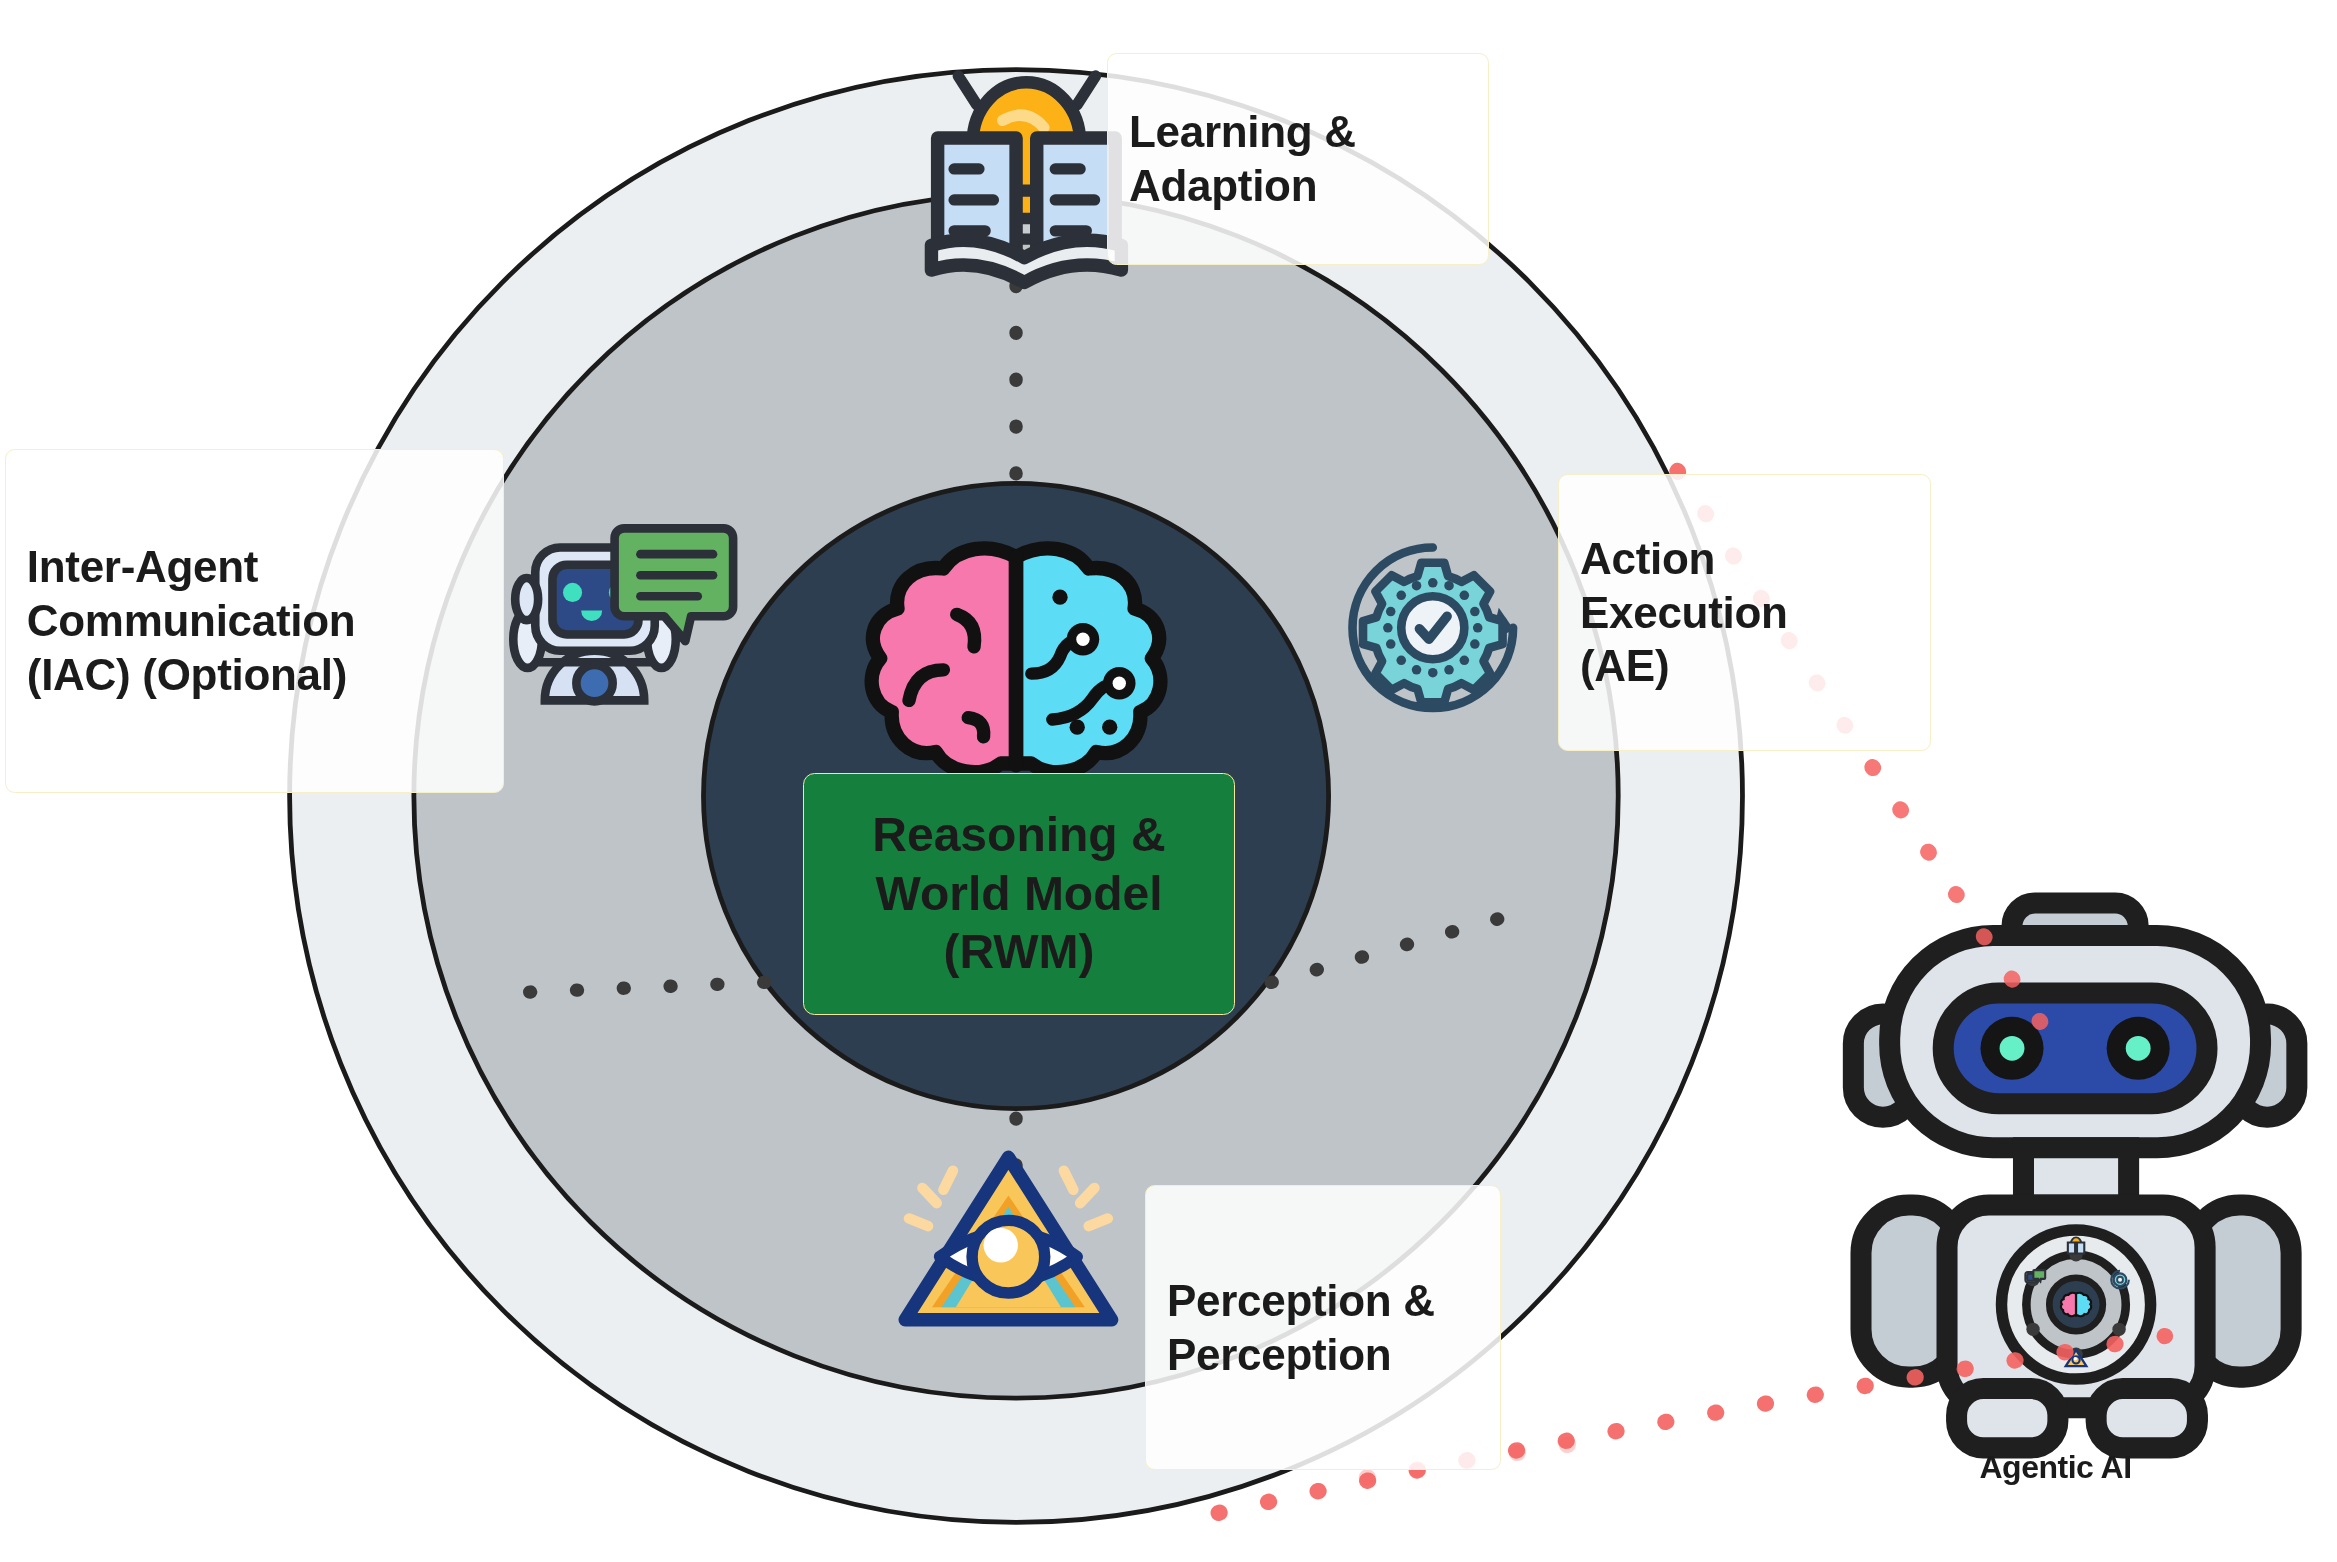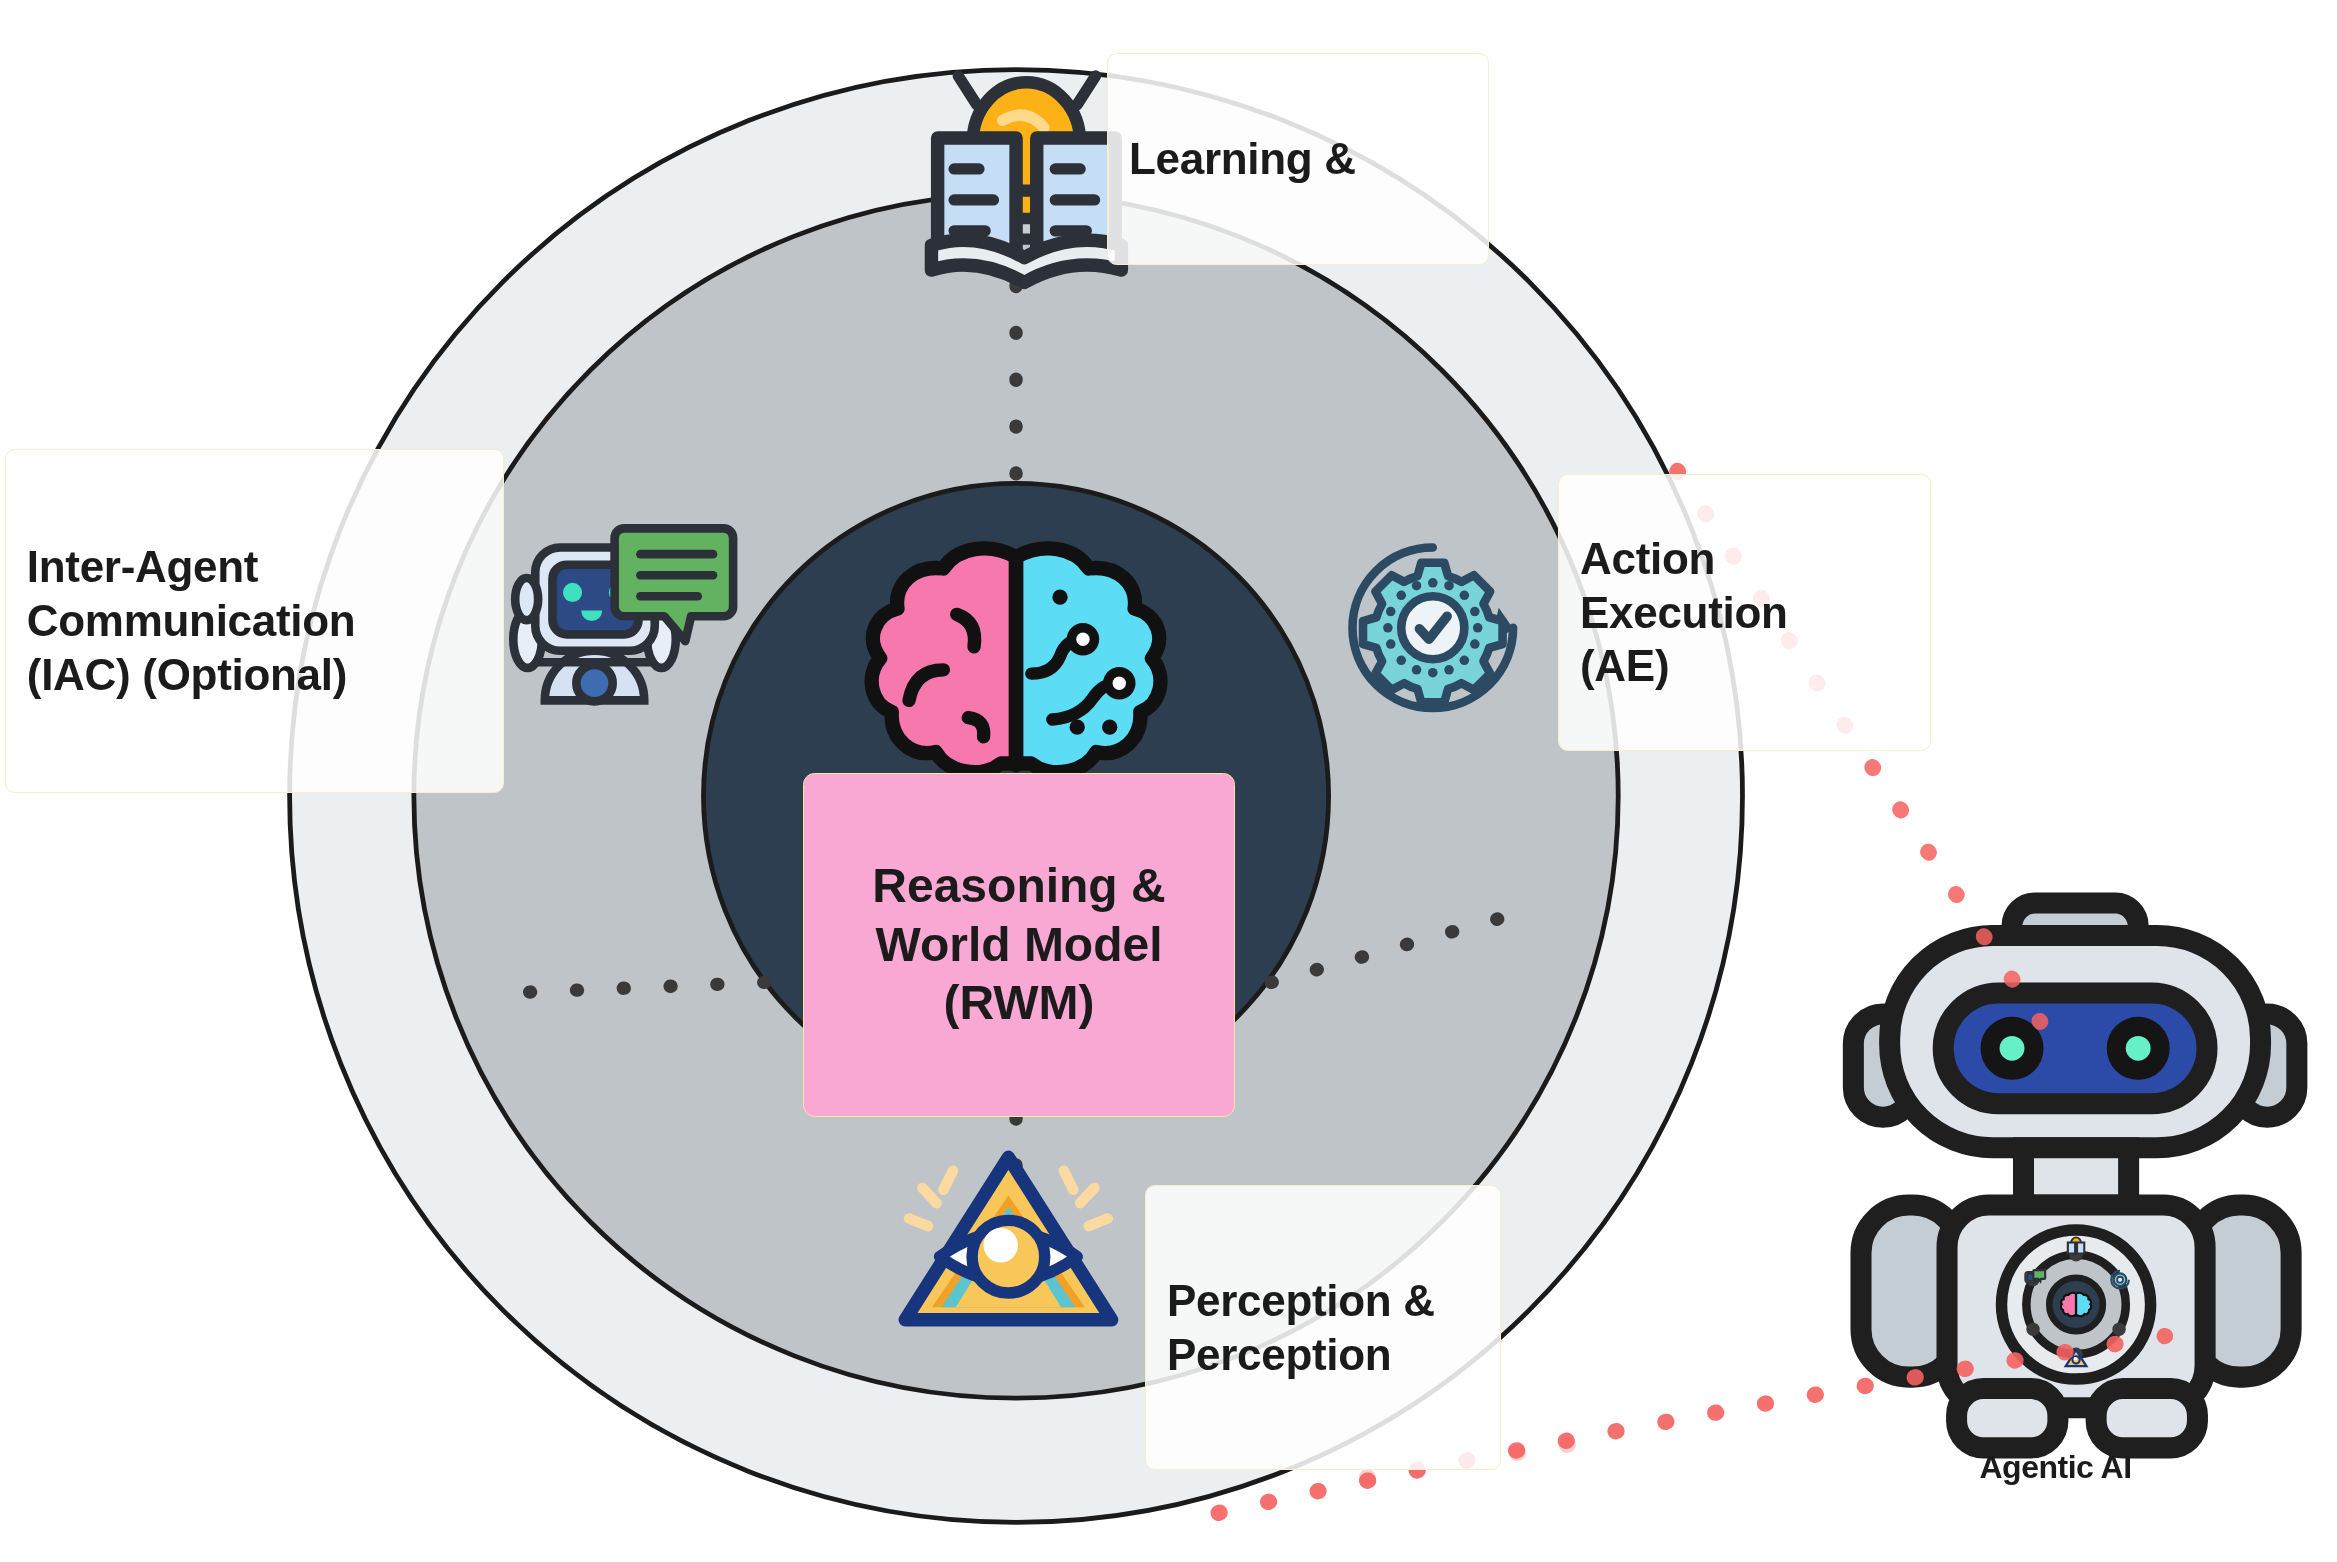--- a/index.html
+++ b/index.html
@@ -49,23 +49,23 @@
   #label-iac { left: 4.8px;    top: 413px;  width: 499px; height: 344px; }
   #label-ae  { left: 1558px; top: 438px;  width: 373px; height: 277px; }
   #label-pg  { left: 1145px; top: 1149px; width: 356px; height: 285px; }
 
   
   #label-rwm {
     position: absolute;
     left: 803px;
     top: 737px;
     width: 432px;
-    height: 344px;
+    height: 242px;
     box-sizing: border-box;
-    background: #f9a8d4;
+    background: #15803d;
     border: 1.9px solid #f4e89d;
     border-radius: 11.5px;
     color: #1b1b1b;
     font-weight: bold;
     font-size: 48px;
     line-height: 1.22;
     text-align: center;
     display: flex;
     flex-direction: column;
     justify-content: center;
@@ -316,20 +316,21 @@
     <g fill="none" stroke="#f4625f" stroke-width="17" stroke-linecap="round" stroke-dasharray="1 52">
       <path d="M1755 455 L2160 1070" opacity="0.85"></path>
       <path d="M1755 455 L1900 675" opacity="0.28"></path>
       <path d="M1275 1545 Q1700 1450 2265 1360" opacity="0.9"></path>
       <path d="M1430 1508 Q1560 1486 1690 1466" opacity="0.3"></path>
     </g>
   </svg>
 
   <div class="label-box" id="label-la">
     <span>Learning &amp;</span>
+    <span>Adaption</span>
   </div>
 
   <div class="label-box" id="label-ae">
     <span>Action</span>
     <span>Execution</span>
     <span>(AE)</span>
   </div>
 
   <div class="label-box" id="label-iac">
     <span>Inter-Agent</span>

